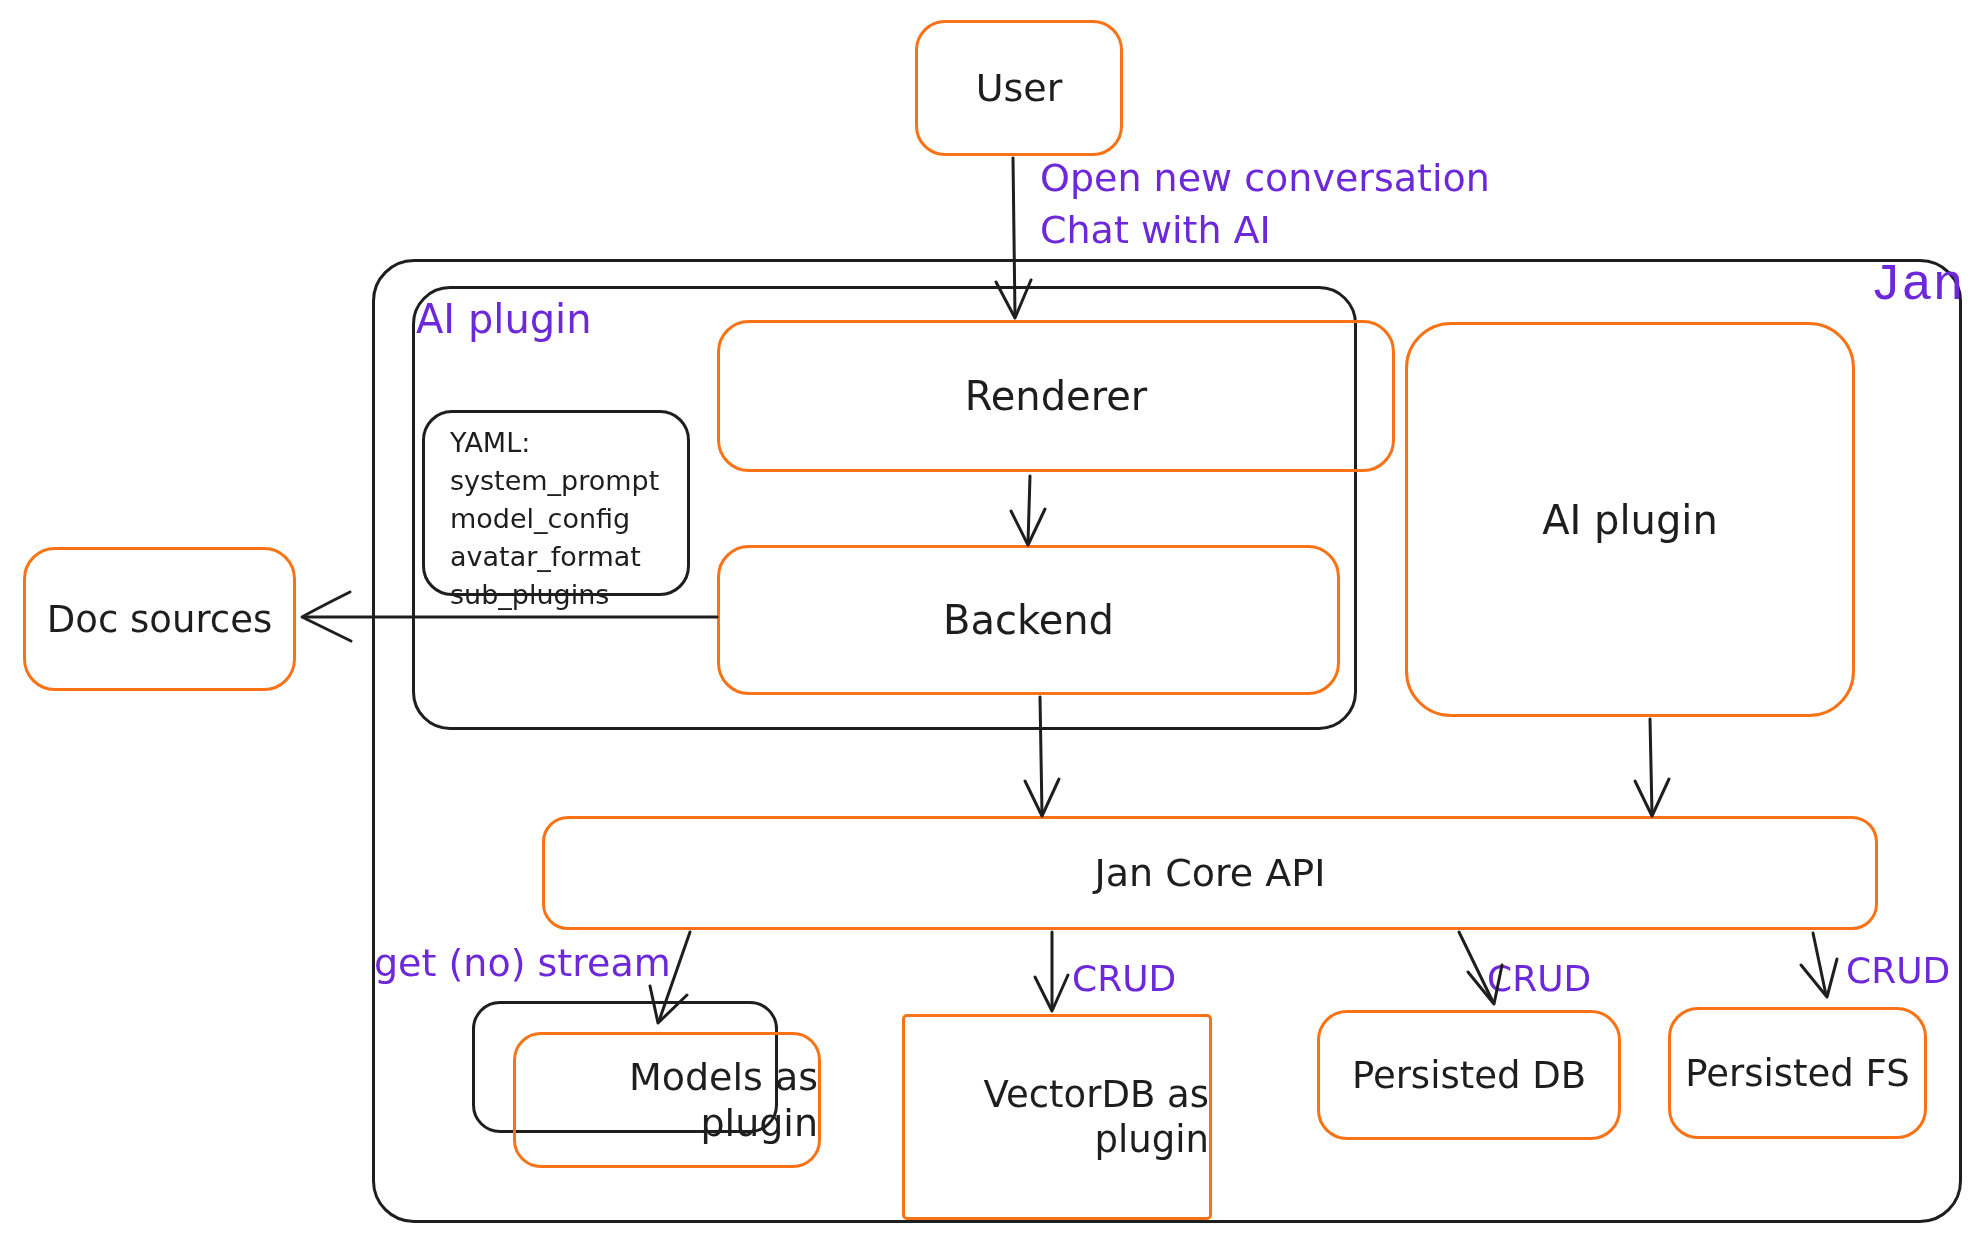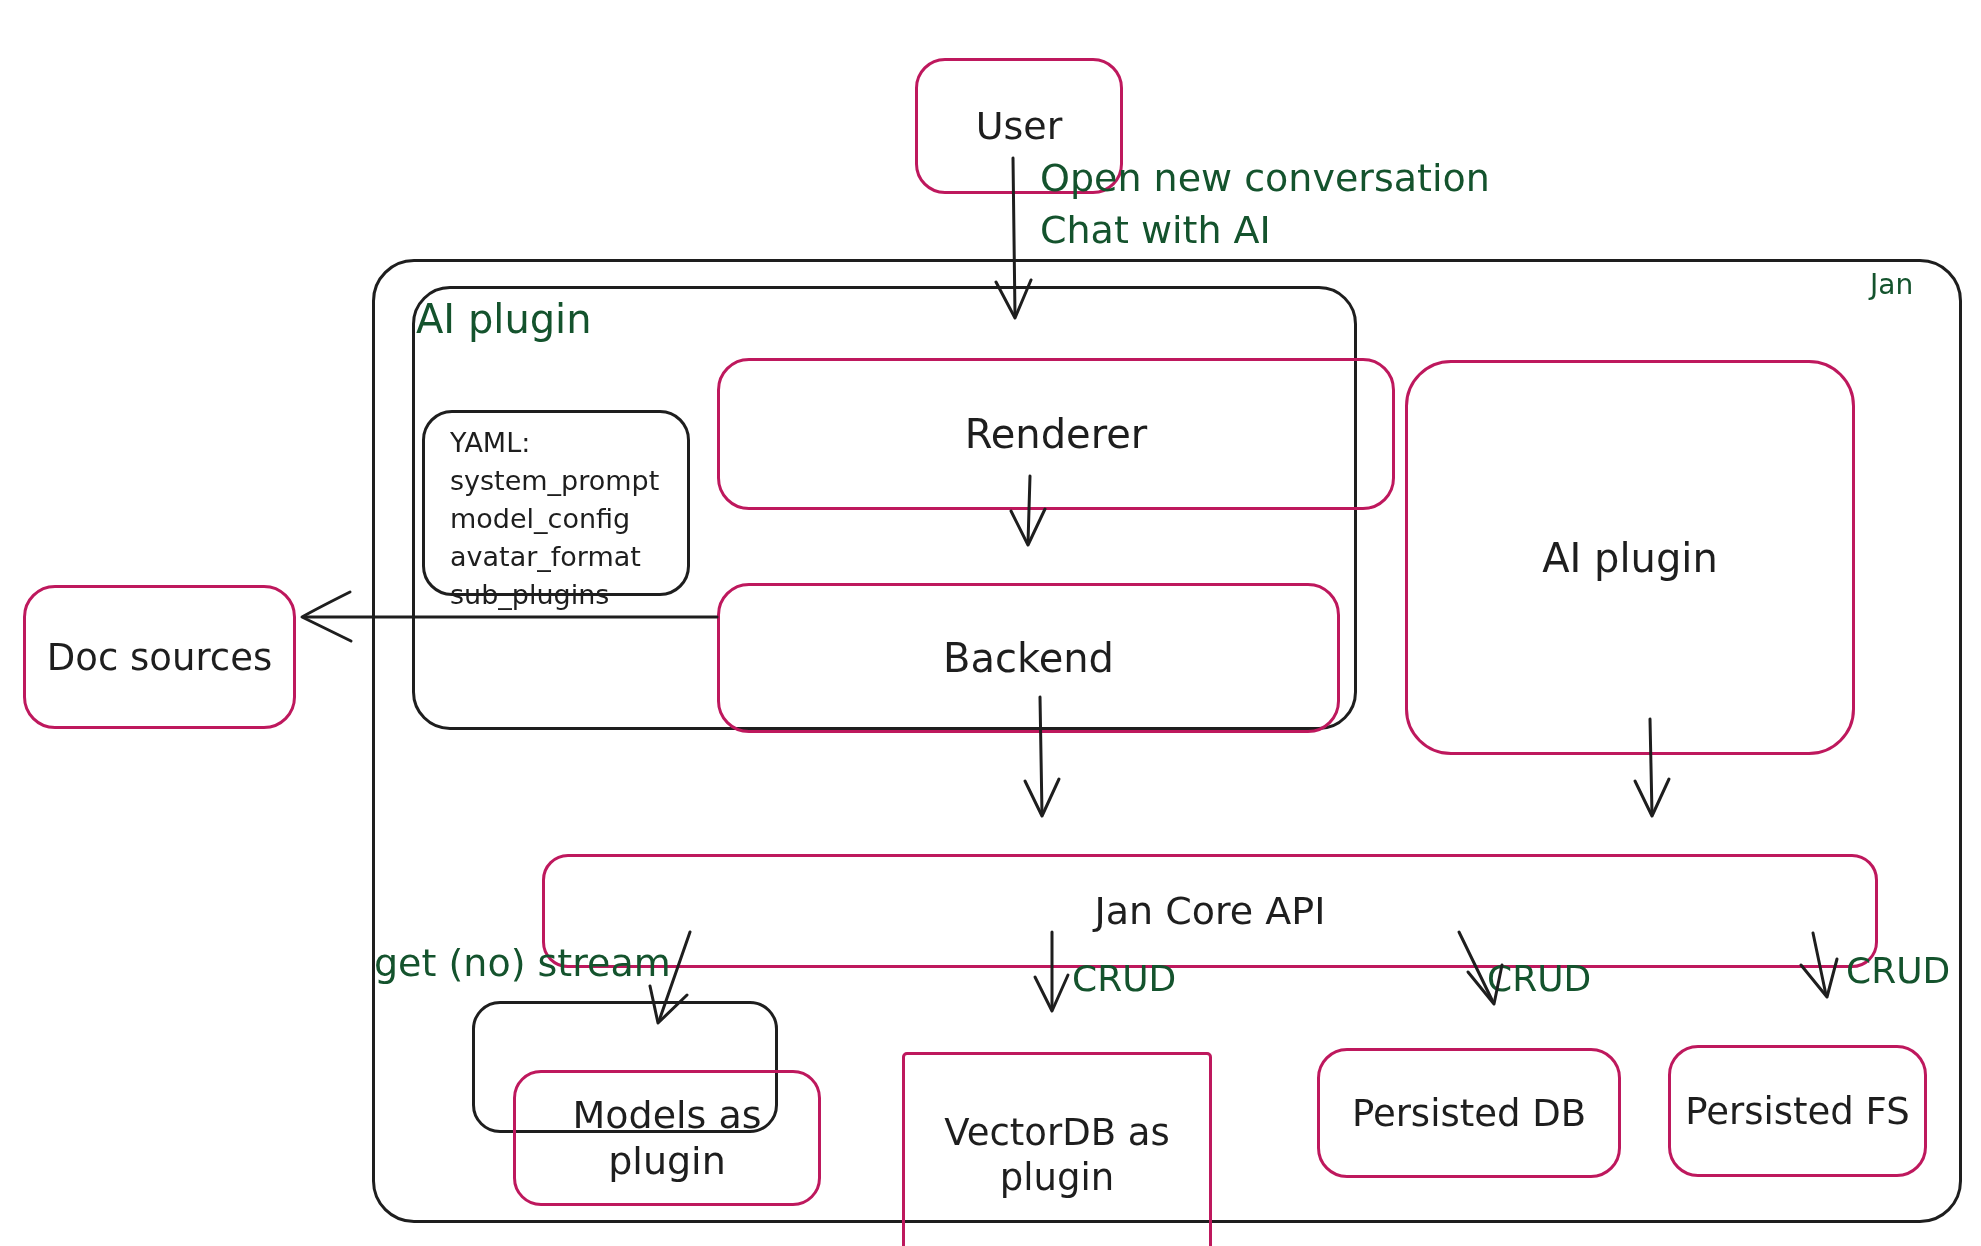--- a/index.html
+++ b/index.html
@@ -11,39 +11,38 @@
     position: relative;
     width: 1981px;
     height: 1246px;
     background: #ffffff;
     font-family: "DejaVu Sans", sans-serif;
     color: #1e1e1e;
     overflow: hidden;
   }
   .box {
     position: absolute;
-    border: 3px solid #be185d;
+    border: 3px solid #f97316;
     background: transparent;
     box-sizing: border-box;
     display: flex;
     align-items: center;
     justify-content: center;
-    text-align: center;
+    text-align: right;
     color: #1e1e1e;
-    margin-top: 38px;
   }
   .frame {
     position: absolute;
     border: 3px solid #1e1e1e;
     background: transparent;
     box-sizing: border-box;
   }
   .lbl {
     position: absolute;
-    color: #14532d;
+    color: #6d28d9;
     white-space: nowrap;
   }
   .node-text { font-size: 40px; }
   .wrap-text { white-space: normal; line-height: 1.22; }
   #edges {
     position: absolute;
     left: 0; top: 0;
     width: 1981px;
     height: 1246px;
     pointer-events: none;
@@ -63,21 +62,21 @@
     line-height: 38px;
     white-space: nowrap;
   }
 </style>
 </head>
 <body>
 
 <div id="canvas">
 
   <div class="frame" style="left:372px; top:259px; width:1590px; height:964px; border-radius:42px;"></div>
-  <div class="lbl" style="left:1870px; top:268px; font-size:28px;">Jan</div>
+  <div class="lbl" style="left:1870px; top:256px; font-size:52px;font-family:Liberation Mono, monospace;">Jan</div>
 
   <div class="frame" style="left:412px; top:286px; width:945px; height:444px; border-radius:38px;"></div>
   <div class="lbl" style="left:416px; top:296px; font-size:40px;">AI plugin</div>
 
   <div class="frame" style="left:422px; top:410px; width:268px; height:186px; border-radius:30px;"></div>
   <div class="yaml-body">
     <div>YAML:</div>
     <div>system_prompt</div>
     <div>model_config</div>
     <div>avatar_format</div>

